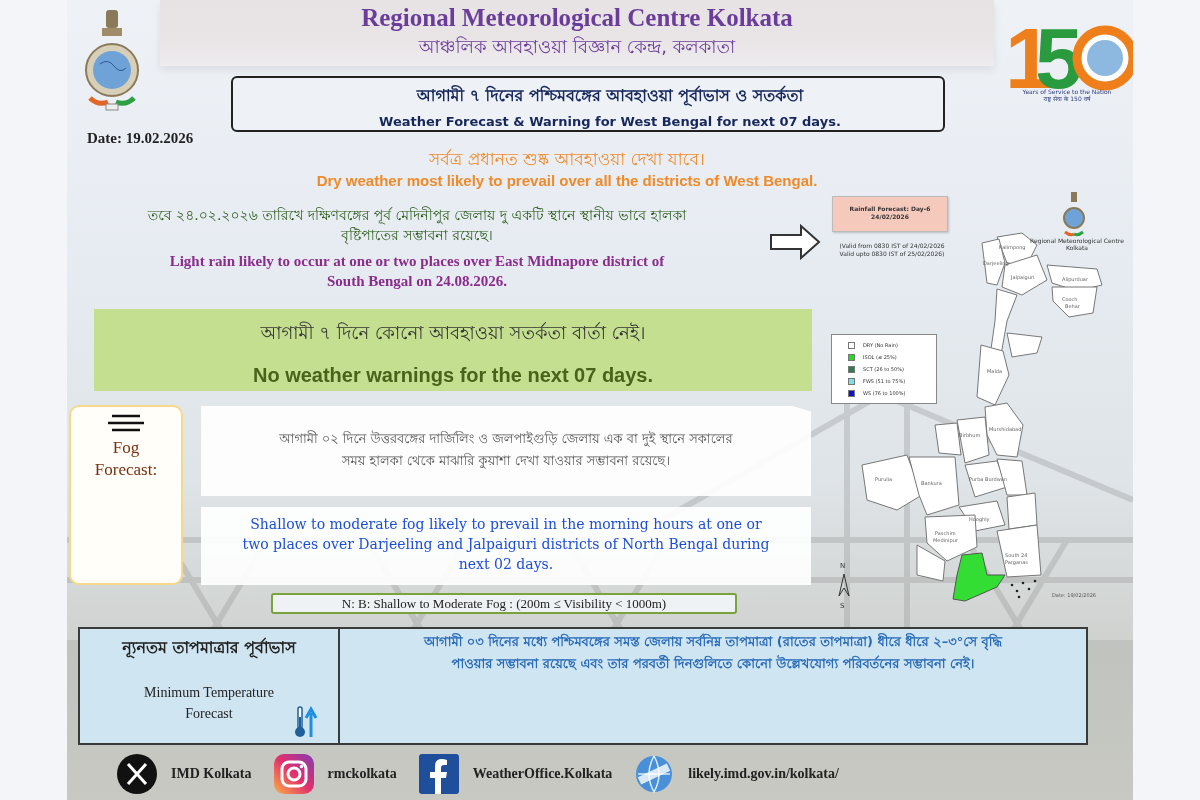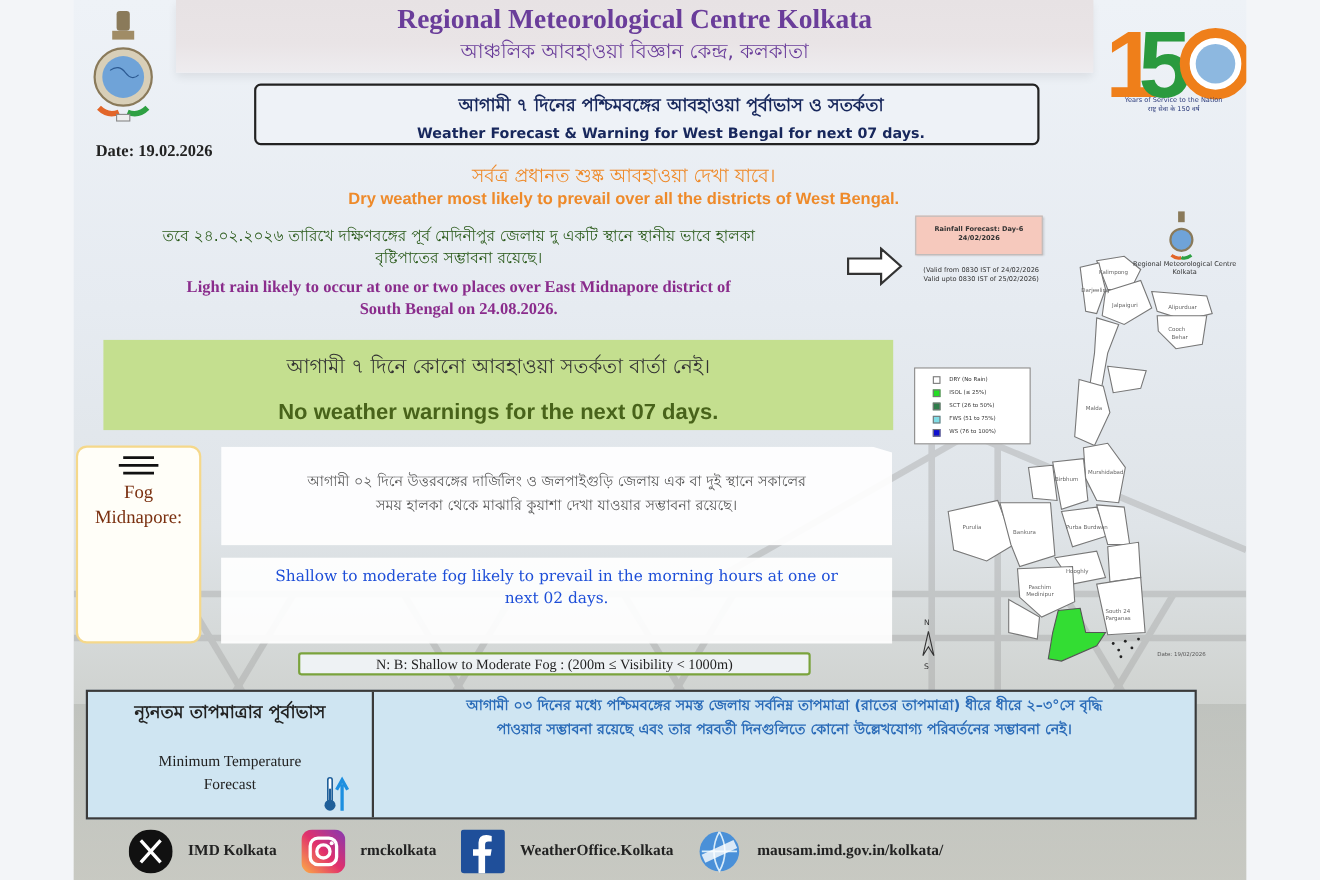--- a/index.html
+++ b/index.html
@@ -295,30 +295,31 @@
   </div>
 
   <div class="fog-label">
     <svg class="fog-icon" viewBox="0 0 44 20">
       <line x1="8" y1="3" x2="36" y2="3" stroke="#111" stroke-width="2.5"></line>
       <line x1="4" y1="10" x2="40" y2="10" stroke="#111" stroke-width="2.5"></line>
       <line x1="8" y1="17" x2="36" y2="17" stroke="#111" stroke-width="2.5"></line>
     </svg>
     <div class="fog-label-en">
       <div>Fog</div>
-      <div>Midnapore:</div>
+      <div>Forecast:</div>
     </div>
   </div>
 
   <div class="fog-bn-box">
     <div>আগামী ০২ দিনে উত্তরবঙ্গের দার্জিলিং ও জলপাইগুড়ি জেলায় এক বা দুই স্থানে সকালের</div>
     <div>সময় হালকা থেকে মাঝারি কুয়াশা দেখা যাওয়ার সম্ভাবনা রয়েছে।</div>
   </div>
   <div class="fog-en-box">
     <div>Shallow to moderate fog likely to prevail in the morning hours at one or</div>
+    <div>two places over Darjeeling and Jalpaiguri districts of North Bengal during</div>
     <div>next 02 days.</div>
   </div>
 
   <div class="nb-box">N: B: Shallow to Moderate Fog : (200m ≤ Visibility  &lt; 1000m)</div>
 
   <div class="temp-table">
     <div class="temp-left">
       <div class="temp-left-bn">ন্যূনতম তাপমাত্রার পূর্বাভাস</div>
       <div class="temp-left-en">
         <div>Minimum Temperature</div>
@@ -369,16 +370,16 @@
         <path d="M22 40 V24 H27 L28 18 H22 V14 Q22 11 25 11 H28 V6 Q25 5 23 5 Q16 5 16 12 V18 H11 V24 H16 V40 Z" fill="#fff"></path>
       </svg>
       <span class="social-label">WeatherOffice.Kolkata</span>
     </div>
     <div class="social">
       <svg class="social-icon" viewBox="0 0 40 40">
         <circle cx="20" cy="20" r="18" fill="#4a90d8"></circle>
         <path d="M4 20 H36 M20 2 Q30 20 20 38 Q10 20 20 2" stroke="#d8ecfa" stroke-width="1.5" fill="none"></path>
         <rect x="4" y="16" width="32" height="8" fill="#fff" opacity="0.8" transform="rotate(-25 20 20)"></rect>
       </svg>
-      <span class="social-label">mausam.imd.gov.in/kolkata/</span>
+      <span class="social-label">likely.imd.gov.in/kolkata/</span>
     </div>
   </div>
 </div>
 
 </body></html>

